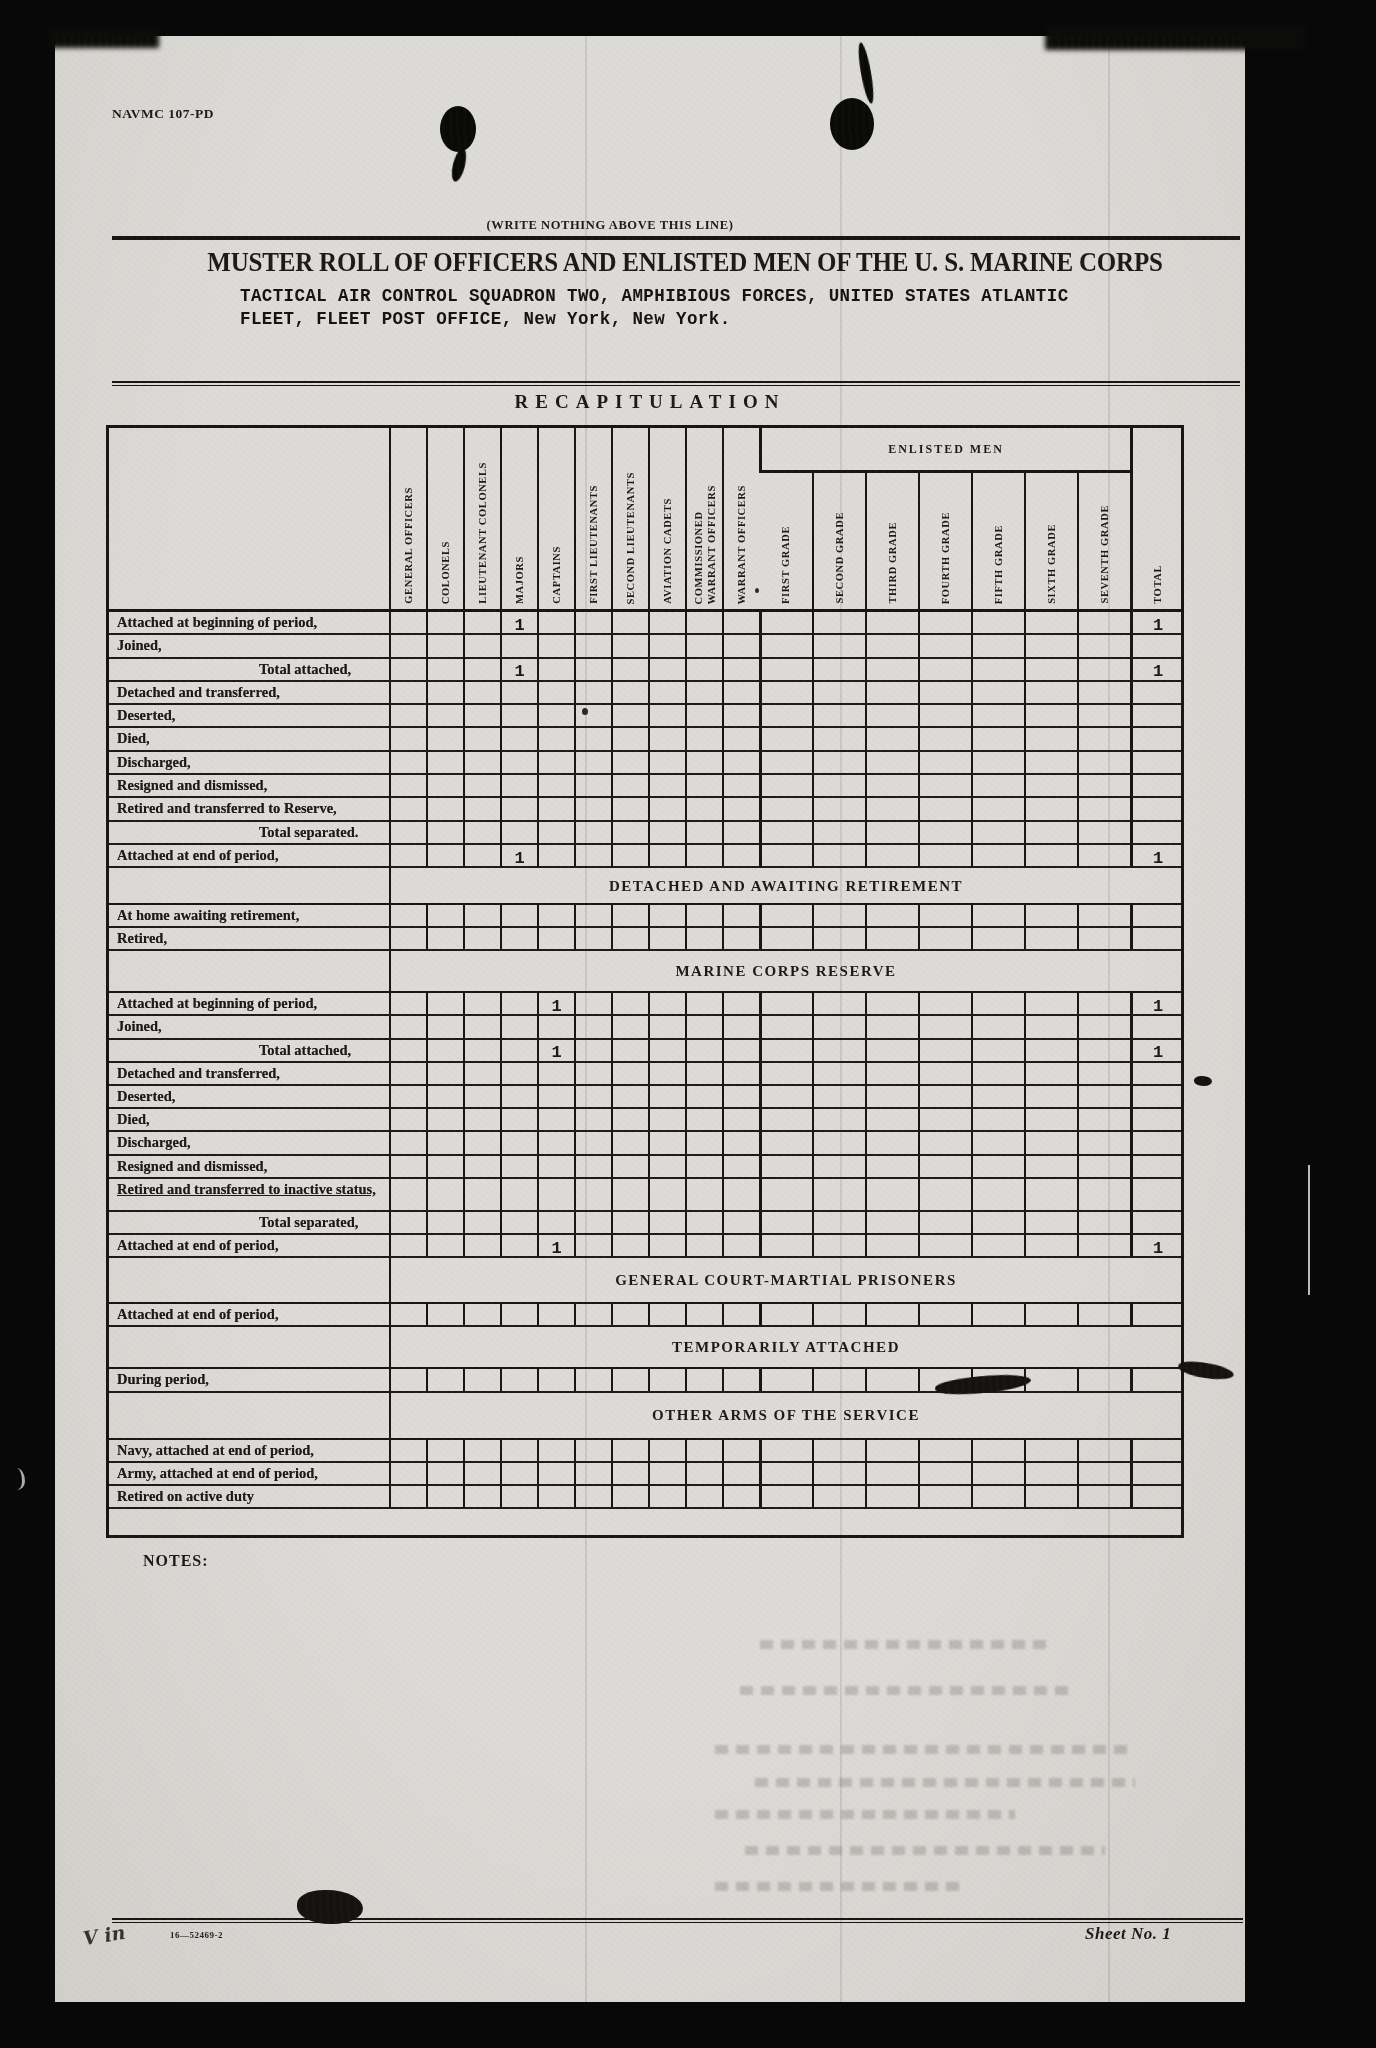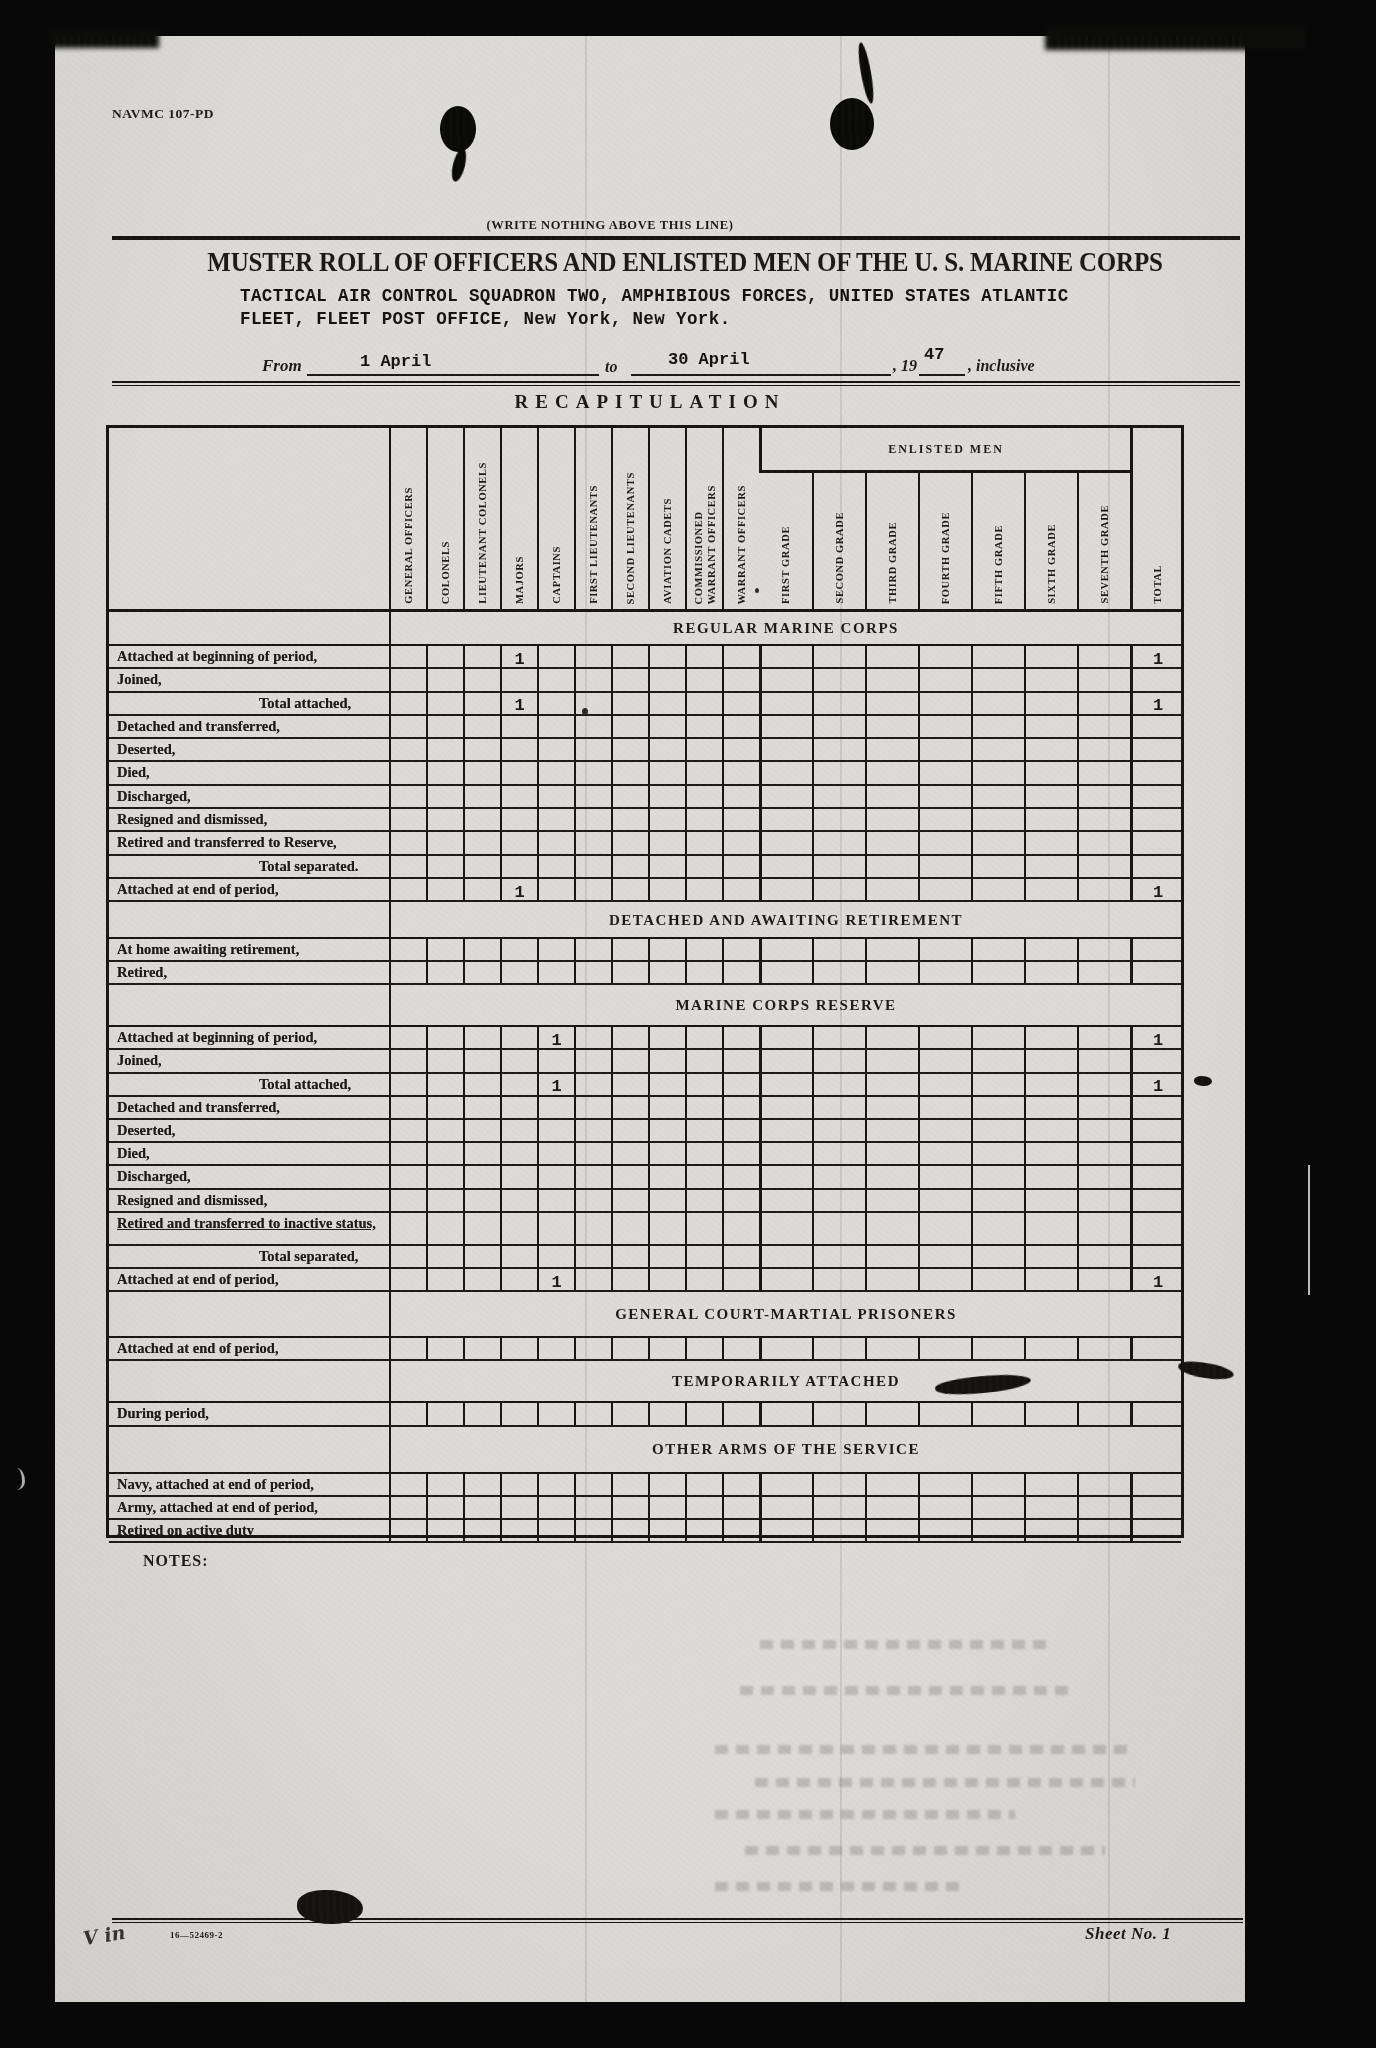--- a/index.html
+++ b/index.html
@@ -87,32 +87,20 @@
     <div class="hole" style="left:775px;top:62px;width:44px;height:52px;"></div>
     <div class="hole" style="left:806px;top:6px;width:10px;height:62px;transform:rotate(-10deg);"></div>
 
     <div class="abs formno serifb">NAVMC 107-PD</div>
     <div class="abs writenothing">(WRITE NOTHING ABOVE THIS LINE)</div>
     <div class="abs rule-heavy"></div>
     <div class="abs title">MUSTER ROLL OF OFFICERS AND ENLISTED MEN OF THE U. S. MARINE CORPS</div>
     <div class="abs unit1 typed">TACTICAL AIR CONTROL SQUADRON TWO, AMPHIBIOUS FORCES, UNITED STATES ATLANTIC</div>
     <div class="abs unit2 typed">FLEET, FLEET POST OFFICE, New York, New York.</div>
 
-    <div class="abs fromline">
-      <span class="abs ital" style="left:207px;top:4px;font-size:17px;">From</span>
-      <div class="ul" style="left:252px;top:-2px;width:292px;"></div>
-      <span class="abs typed" style="left:305px;top:0;font-size:17px;">1 April</span>
-      <span class="abs ital" style="left:550px;top:6px;font-size:16px;">to</span>
-      <div class="ul" style="left:576px;top:-2px;width:260px;"></div>
-      <span class="abs typed" style="left:613px;top:-2px;font-size:17px;">30 April</span>
-      <span class="abs ital" style="left:838px;top:5px;font-size:16px;">, 19</span>
-      <div class="ul" style="left:864px;top:-2px;width:46px;"></div>
-      <span class="abs typed" style="left:869px;top:-7px;font-size:17px;">47</span>
-      <span class="abs ital" style="left:913px;top:5px;font-size:16px;">, inclusive</span>
-    </div>
 
     <div class="abs rule-dbl"></div>
     <div class="abs recap">RECAPITULATION</div>
 
     <div class="recap-table" id="table-root">
         <div class="thead">
           <div class="hlabel"></div>
           <div class="hcell officer" style="grid-column: 2;">
             <div class="rot">GENERAL OFFICERS</div>
           </div>
@@ -162,24 +150,20 @@
           </div>
           <div class="hcell grade" style="grid-column: 17;">
             <div class="rot">SIXTH GRADE</div>
           </div>
           <div class="hcell grade" style="grid-column: 18;">
             <div class="rot">SEVENTH GRADE</div>
           </div>
           <div class="hcell total" style="grid-column: 19;">
             <div class="rot">TOTAL</div>
           </div>
-        </div>
-        <div class="band" style="height: 34px;">
-          <div class="band-vline"></div>
-          <div class="band-label">REGULAR MARINE CORPS</div>
         </div>
         <div class="trow" style="height: 23.3px;">
           <div class="label-cell">Attached at beginning of period,</div>
           <div class="dcell"></div>
           <div class="dcell"></div>
           <div class="dcell"></div>
           <div class="dcell val">1</div>
           <div class="dcell"></div>
           <div class="dcell"></div>
           <div class="dcell"></div>

